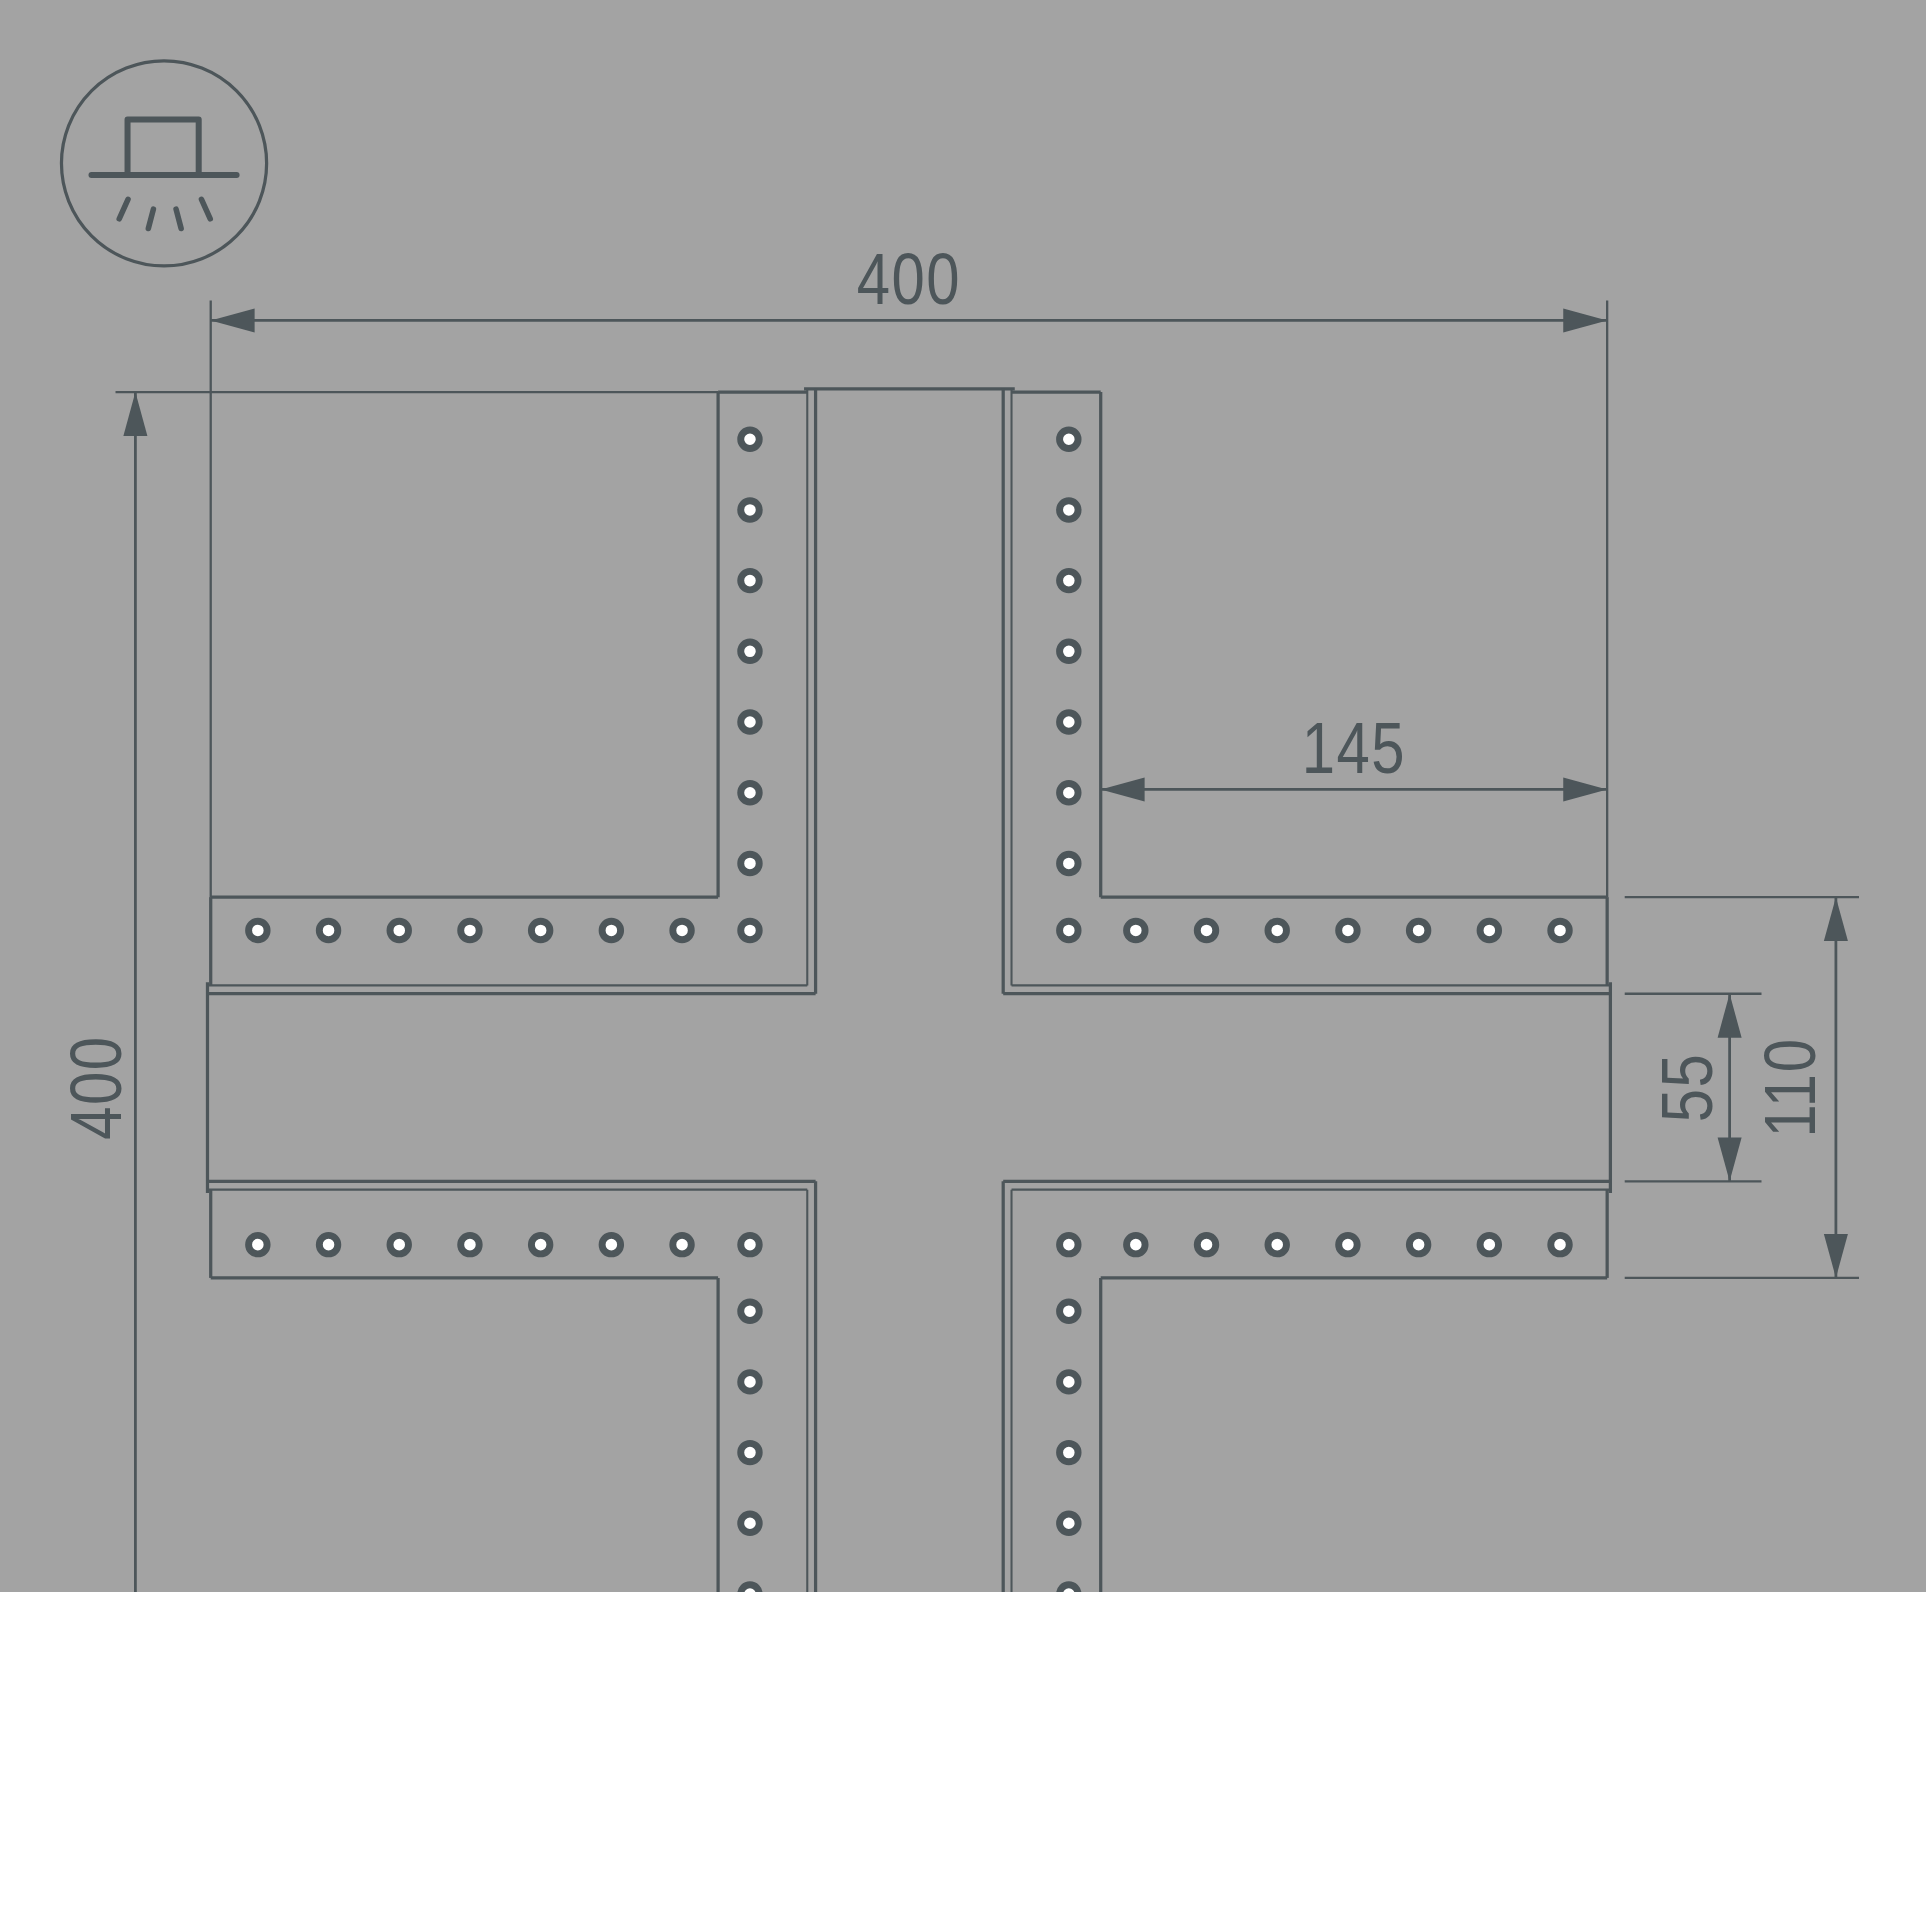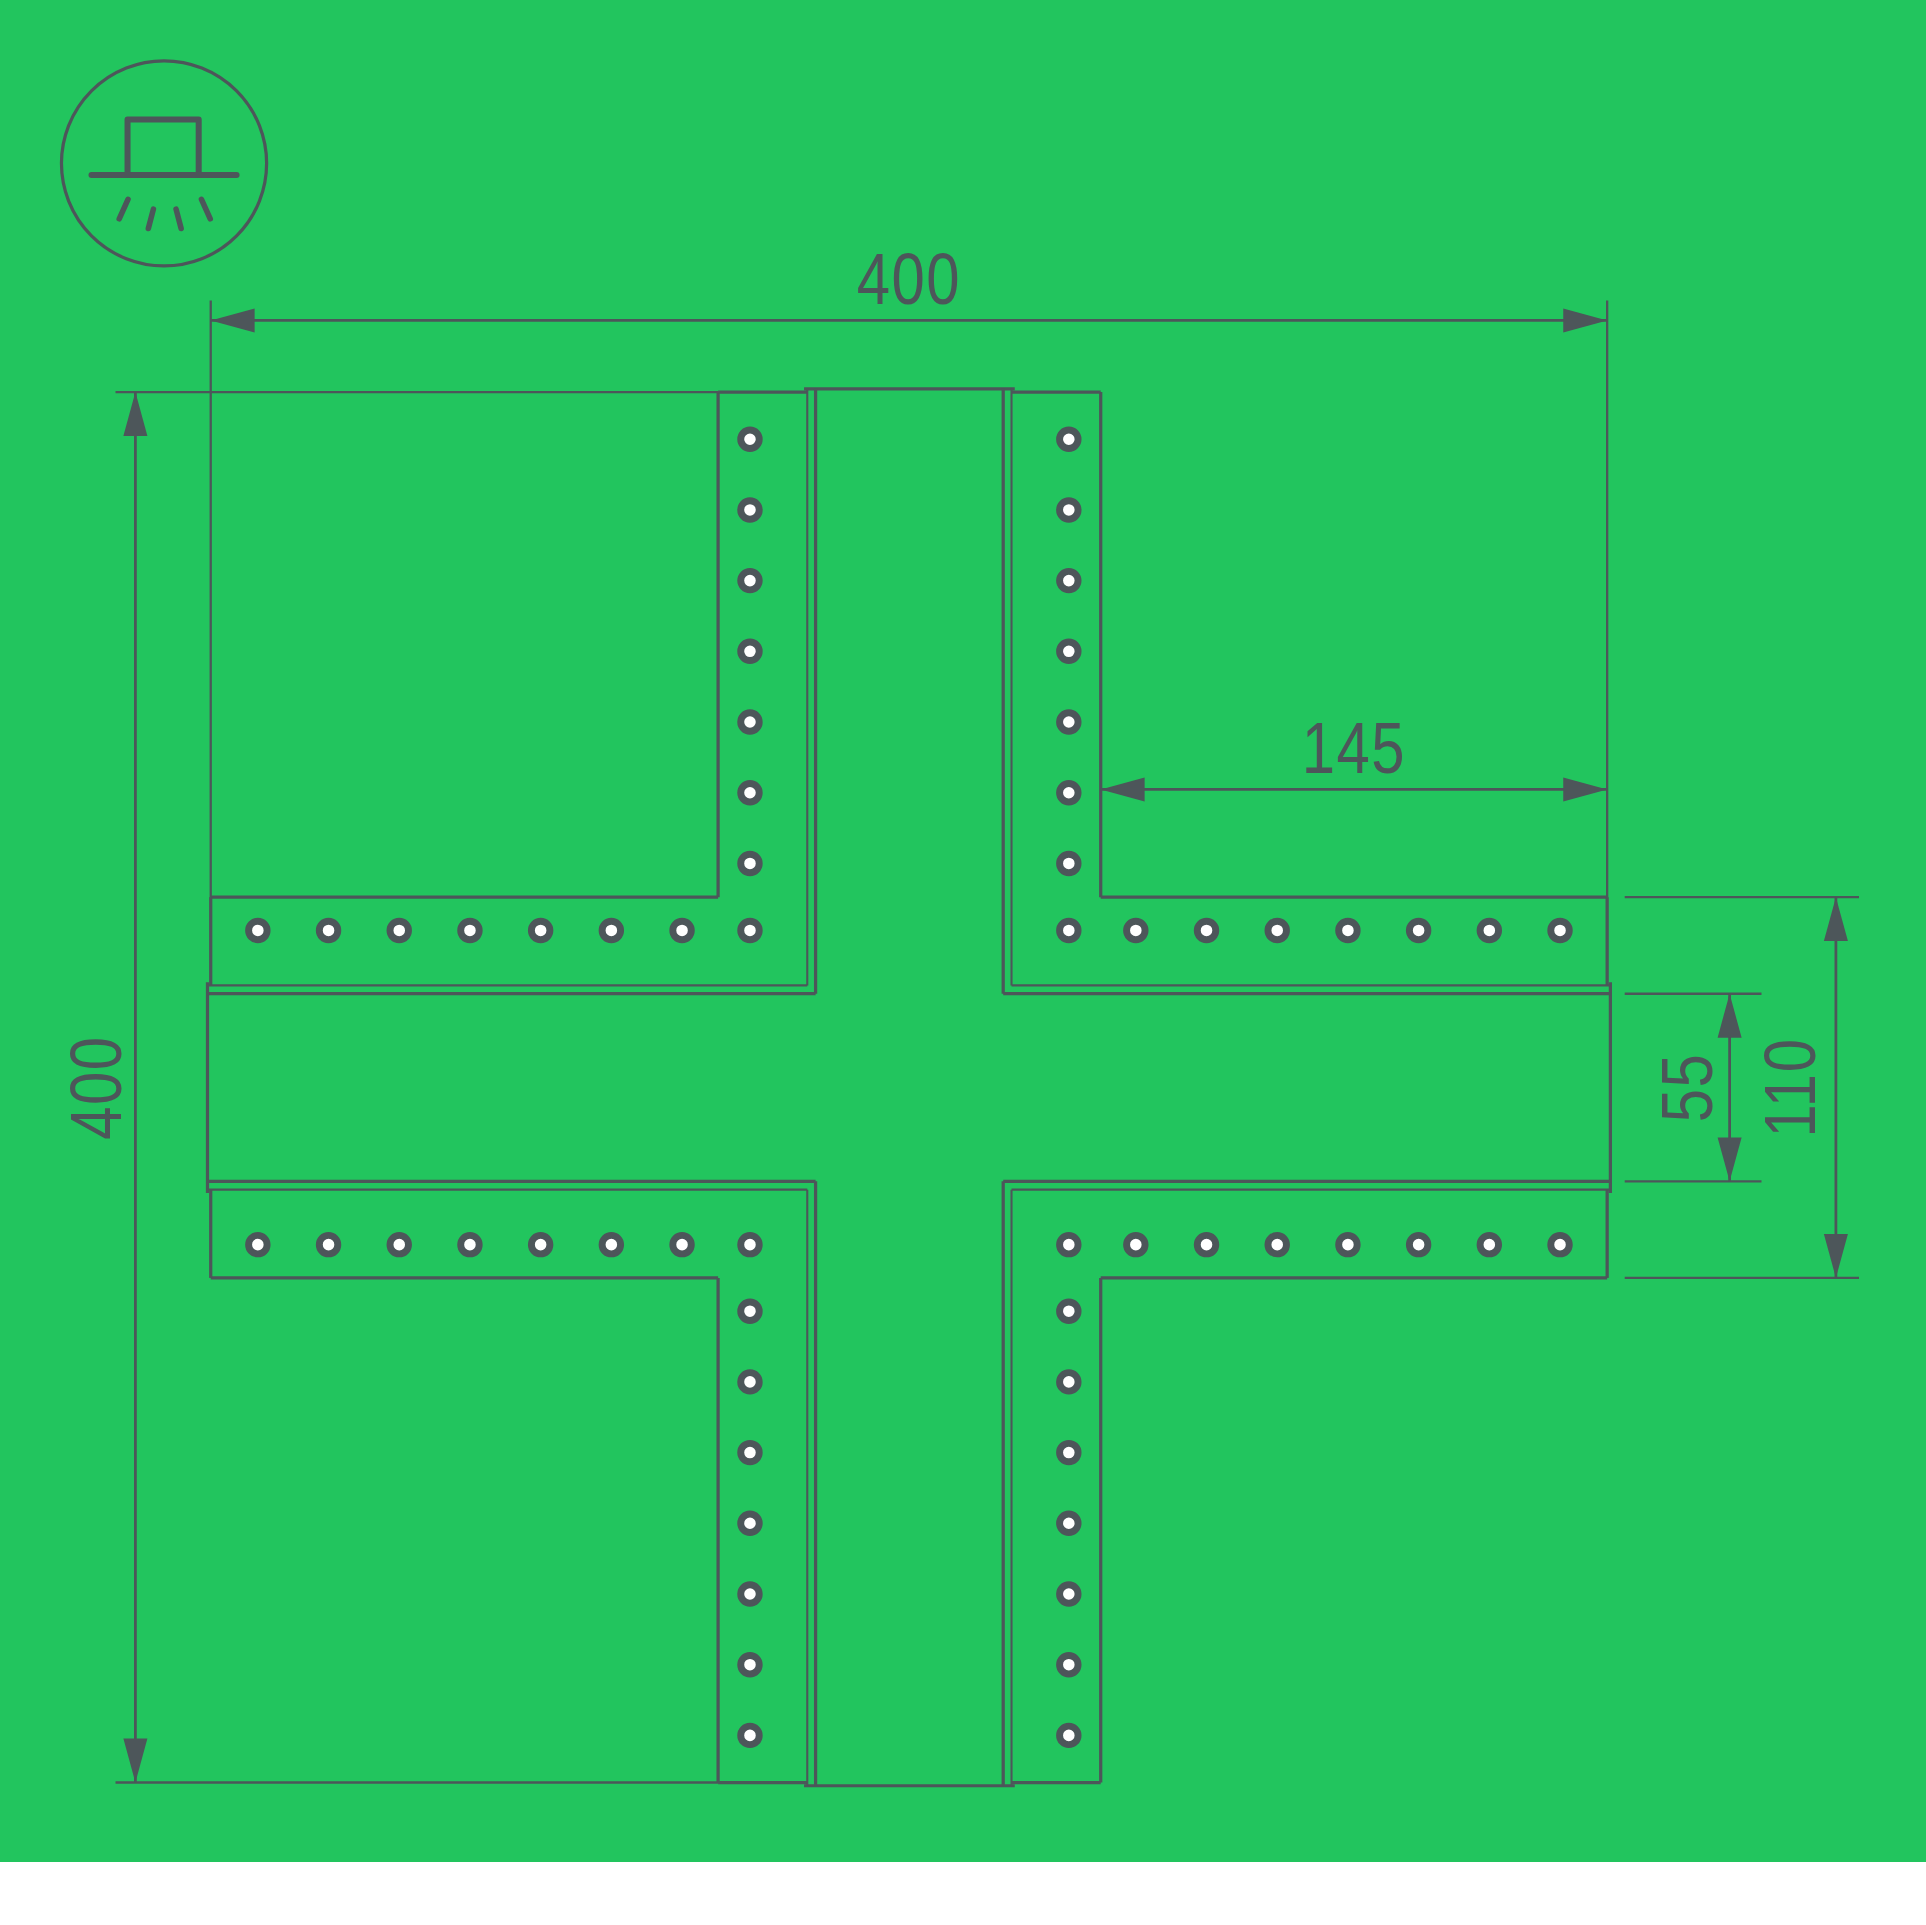--- a/index.html
+++ b/index.html
@@ -1,16 +1,16 @@
 <!DOCTYPE html>
 <html style="font-size:7.4px"><head>
 <meta charset="utf-8">
 <style>
   html,body{margin:0;padding:0;background:#ffffff;}
-  .canvas{width:1926px;height:1862px;background:#22c55e;text-decoration:underline;}
+  .canvas{width:1926px;height:1592px;background:#a3a3a3;text-decoration:underline;}
   svg{display:block;}
   .ln{stroke:#4d565a;fill:none;stroke-linecap:butt;}
   .w7{stroke-width:7px;}
   .w6{stroke-width:6px;}
   .w5{stroke-width:5px;}
   .w45{stroke-width:4.5px;}
   .icn{stroke:#4d565a;fill:none;stroke-width:13px;stroke-linecap:round;stroke-linejoin:round;}
   .ray{stroke:#4d565a;fill:none;stroke-width:12px;stroke-linecap:round;}
   .hole{fill:#ffffff;stroke:#4d565a;stroke-width:15px;}
   .arr{fill:#4d565a;stroke:none;}

